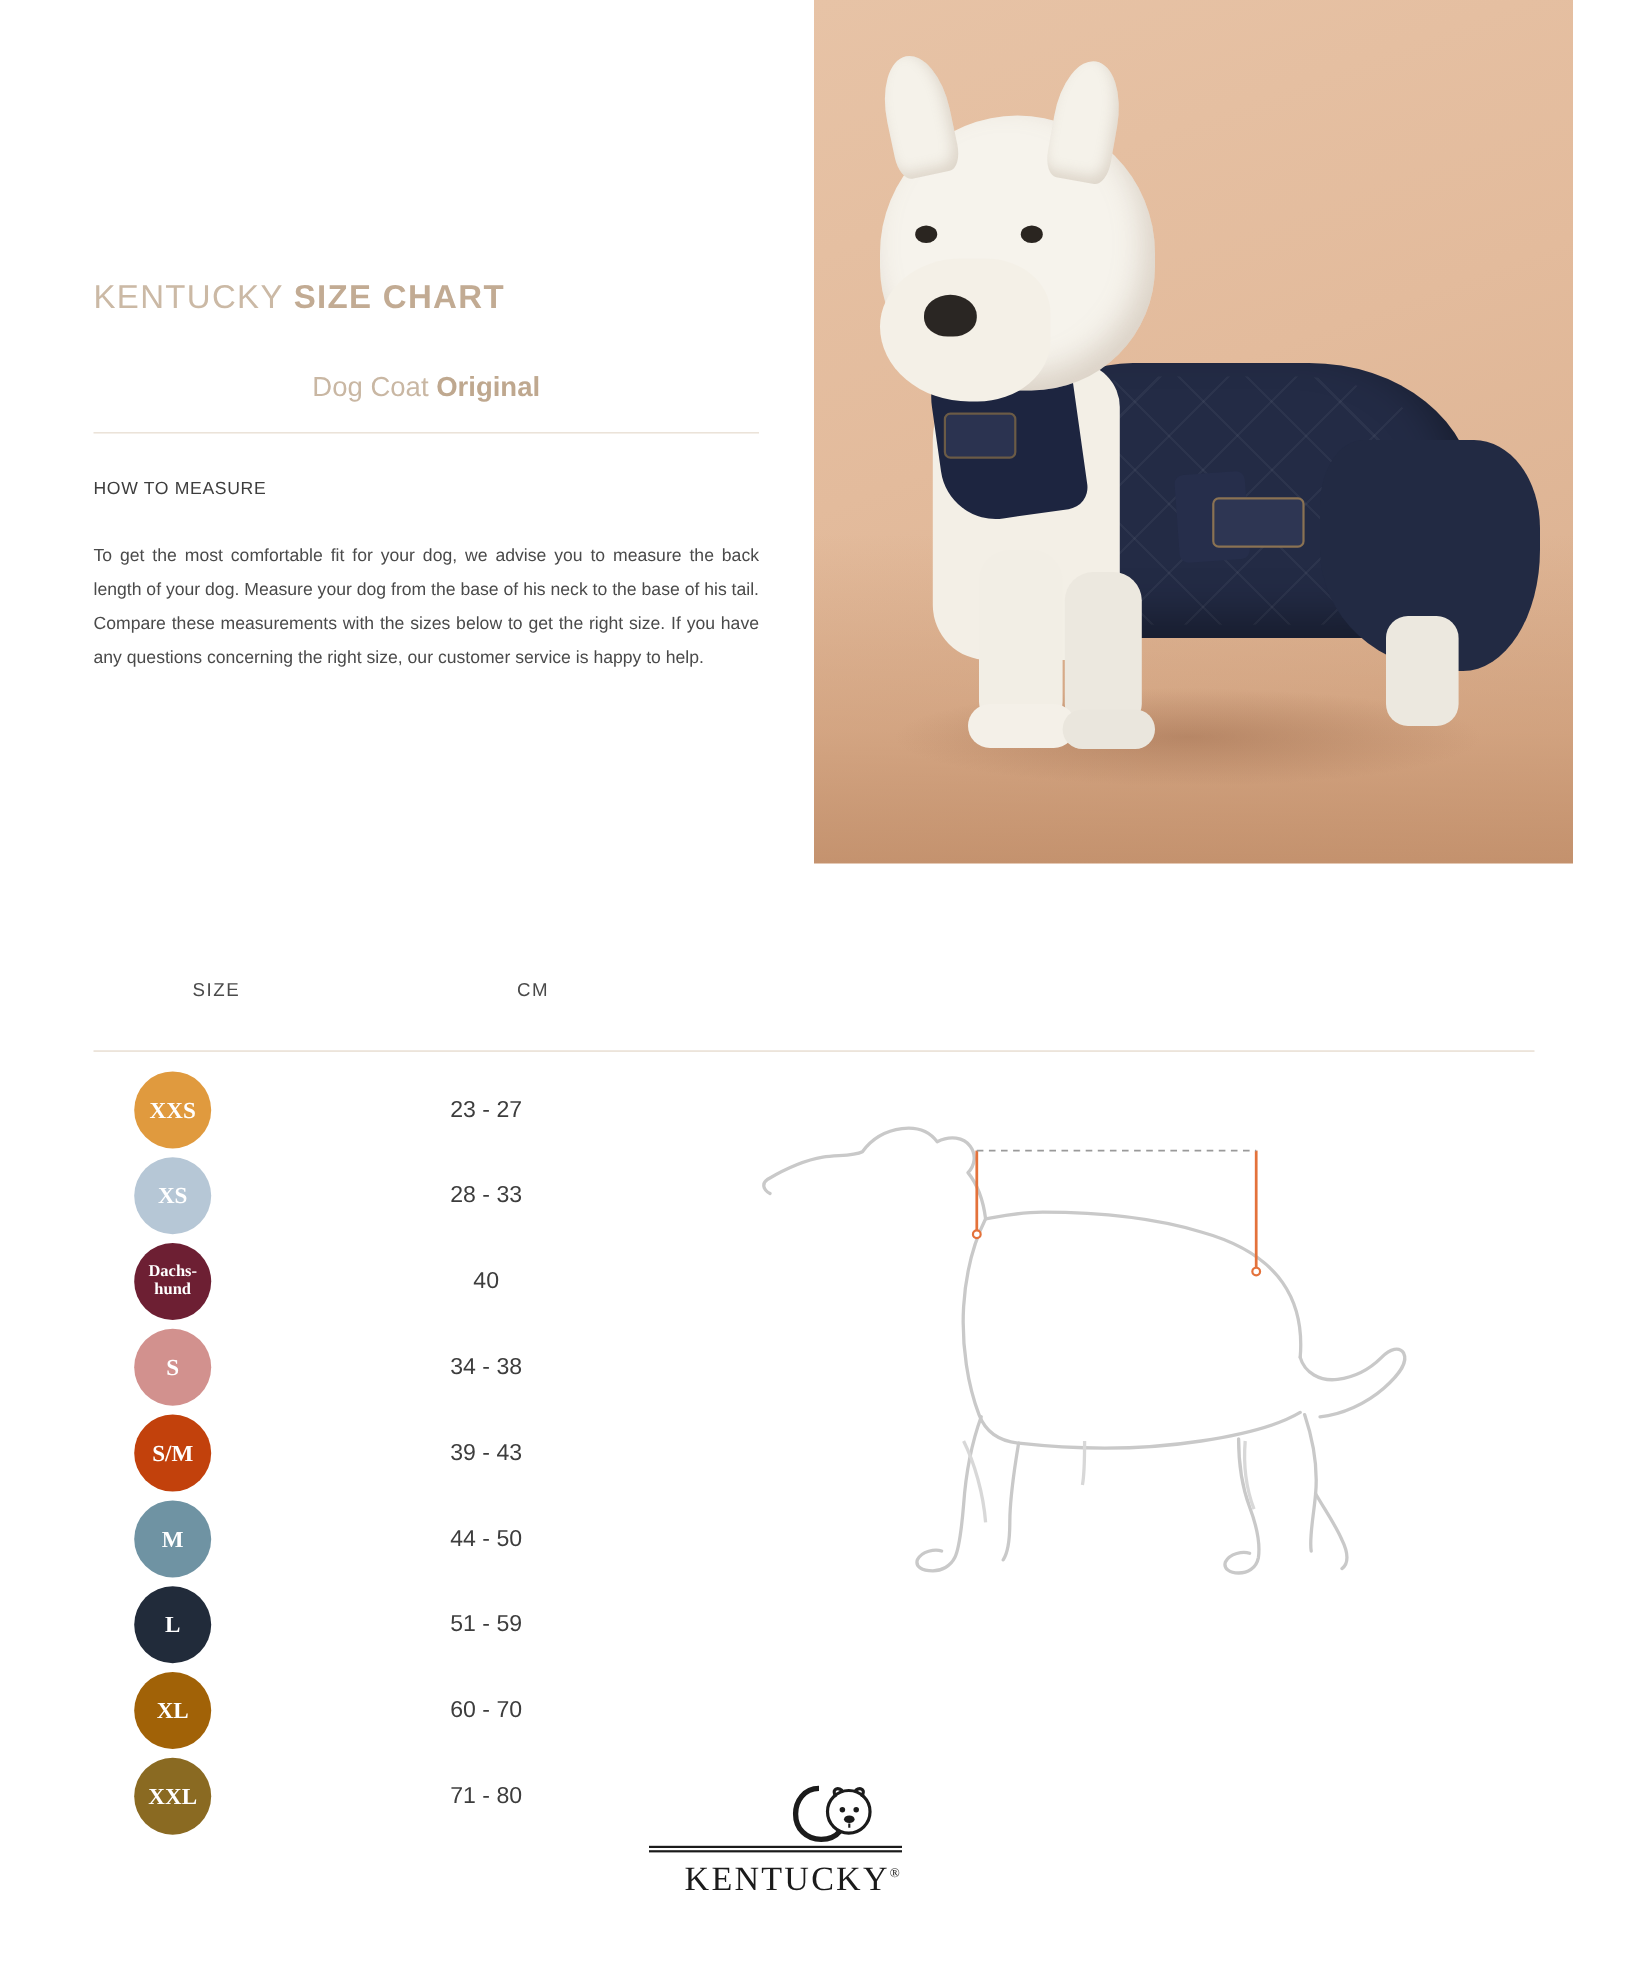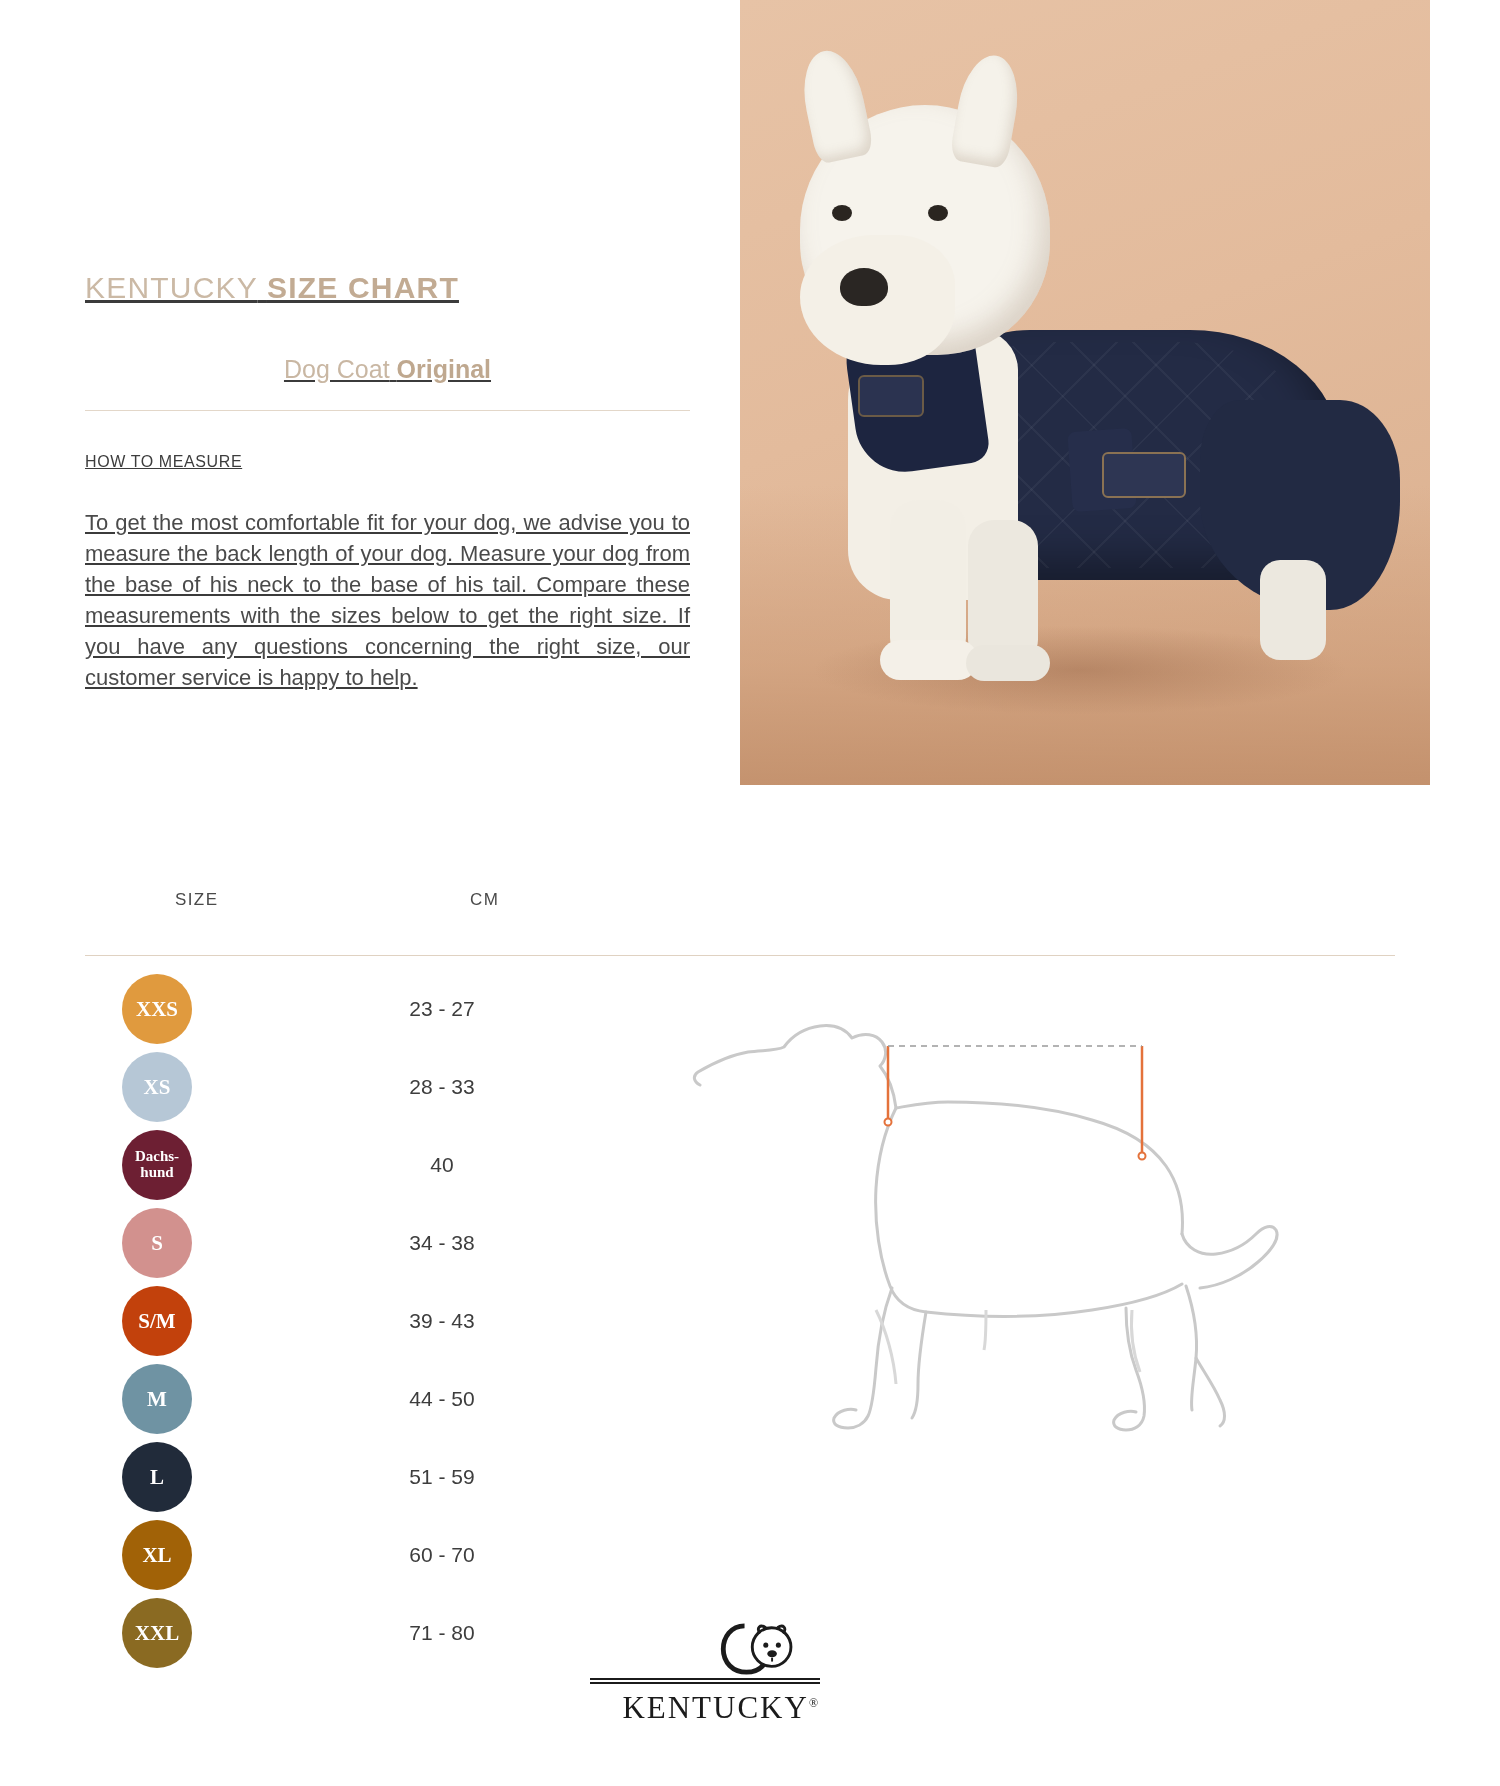--- a/index.html
+++ b/index.html
@@ -130,23 +130,22 @@
   .dp-paw2 { left: 226px; top: 645px; width: 84px; height: 36px; background: #eae6dd; border-radius: 18px; }
   .dp-tag {
     left: 182px; top: 318px; width: 14px; height: 30px;
     background: #d9a33c; border-radius: 4px; transform: rotate(12deg);
   }
 
   
   .titles {
     position: absolute;
     left: 85px;
-    top: 271px;
+    top: 254px;
     width: 605px;
-    text-decoration: underline;
   }
   .title-main {
     font-size: 30px;
     letter-spacing: 1.2px;
     color: #cbb9a5;
     font-weight: 400;
     margin: 0;
   }
   .title-main b { color: #c2ab93; font-weight: 700; }
   .title-sub {
@@ -164,21 +163,21 @@
   }
   .how-title {
     font-size: 16px;
     letter-spacing: 0.6px;
     color: #3d3d3d;
     margin: 42px 0 0 0;
     font-weight: 400;
   }
   .how-body {
     margin: 36px 0 0 0;
-    font-size: 22px;
+    font-size: 16px;
     line-height: 31px;
     color: #4a4a4a;
     text-align: justify;
     width: 605px;
   }
 
   
   .table-wrap {
     position: absolute;
     left: 0;

